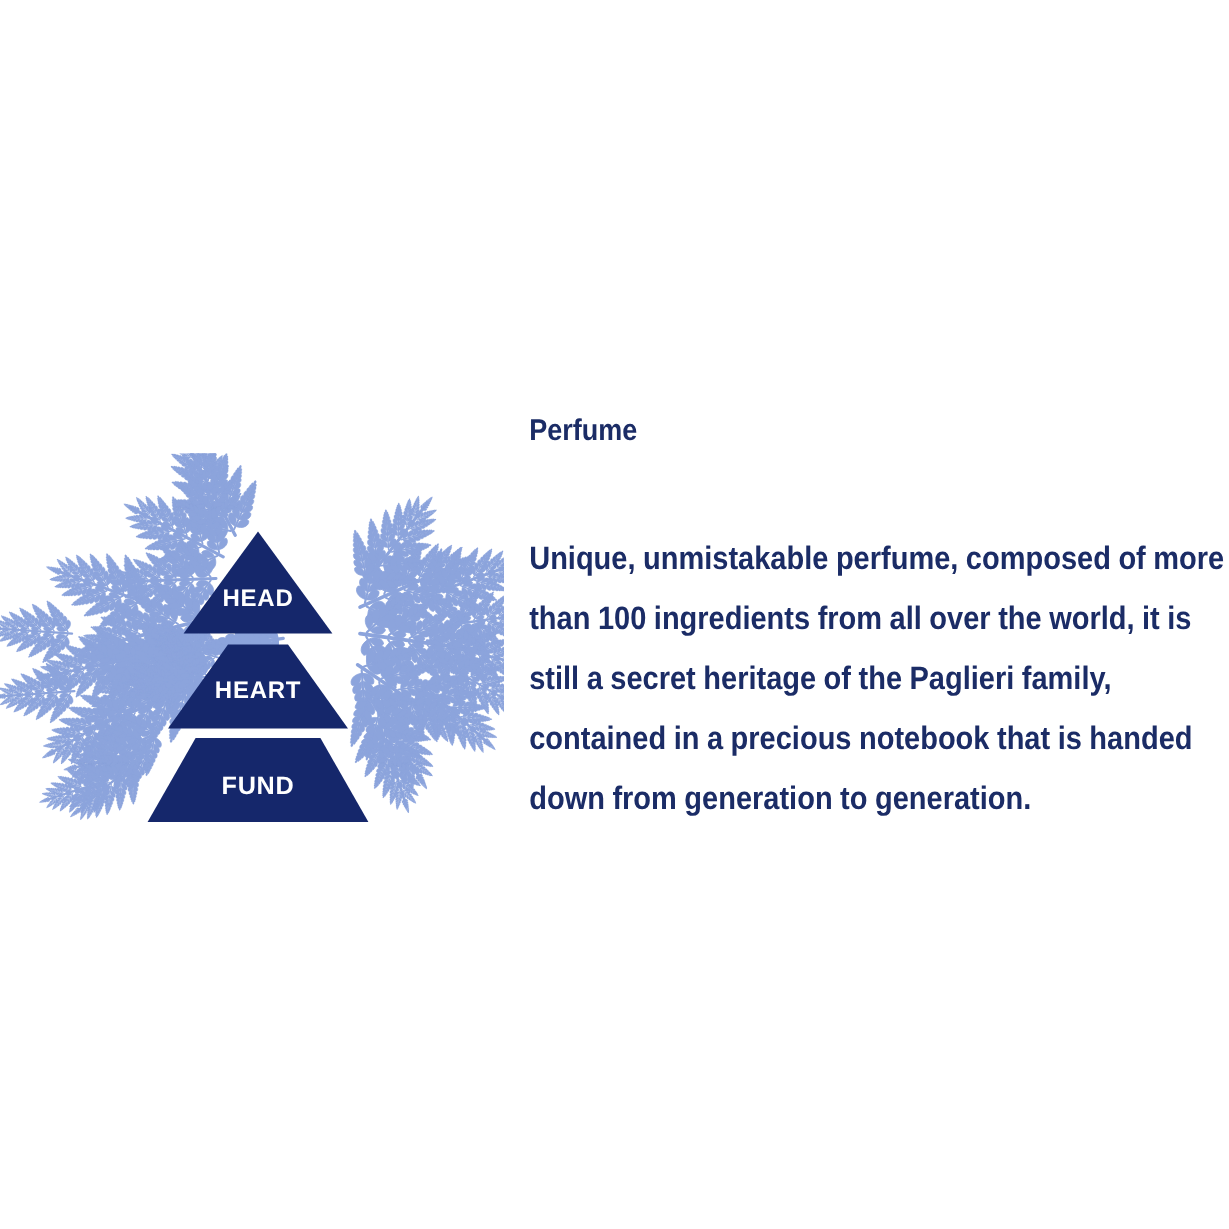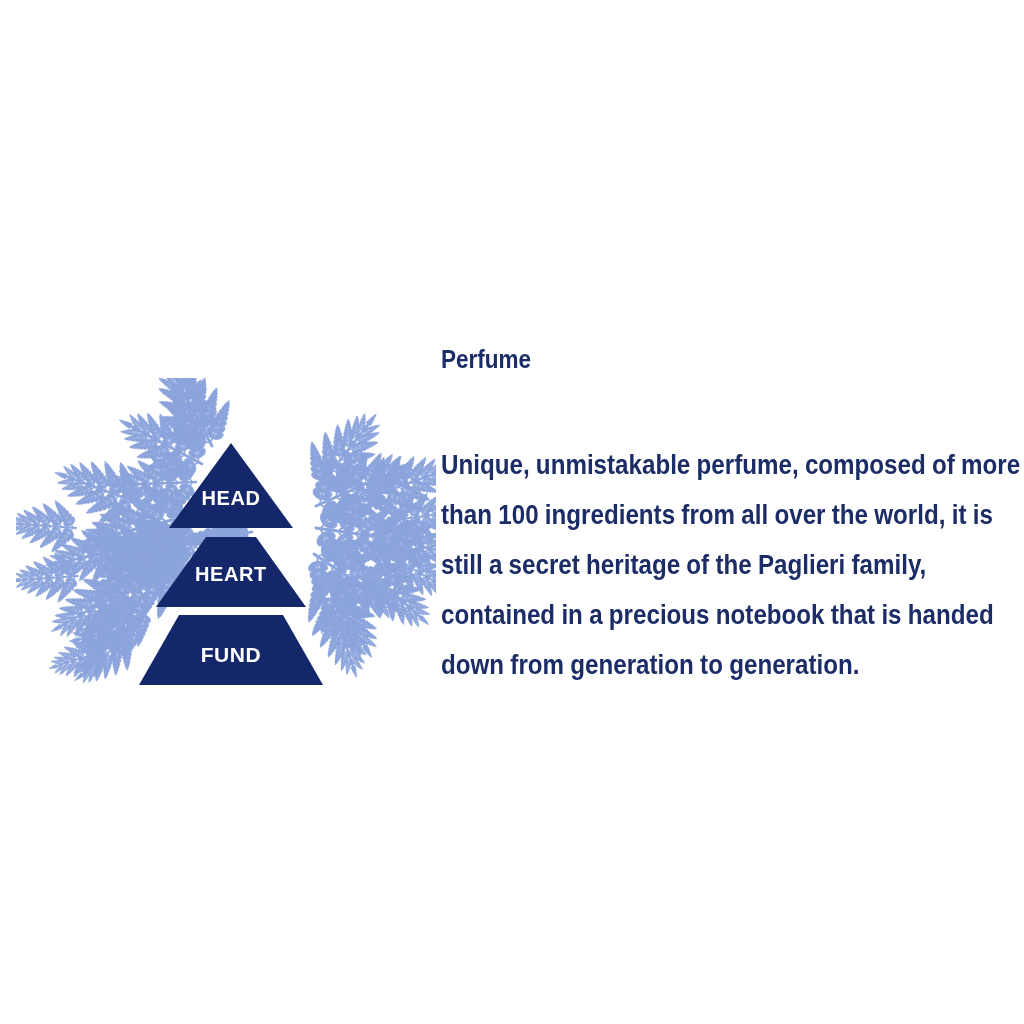--- a/index.html
+++ b/index.html
@@ -18,21 +18,21 @@
   #page {
     position: relative;
     width: 1024px;
     height: 1024px;
     background: #ffffff;
   }
 
   
   #pyramid-figure {
     position: absolute;
-    left: 16px;
+    left: 0px;
     top: 378px;
     width: 420px;
     height: 320px;
   }
   #pyramid-figure svg {
     display: block;
     width: 420px;
     height: 320px;
   }
 

